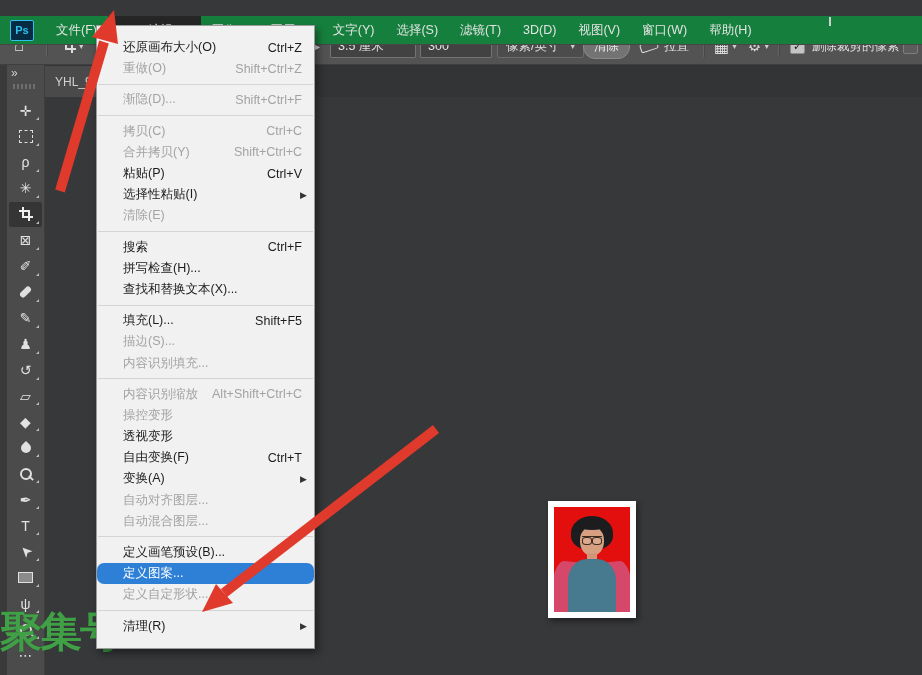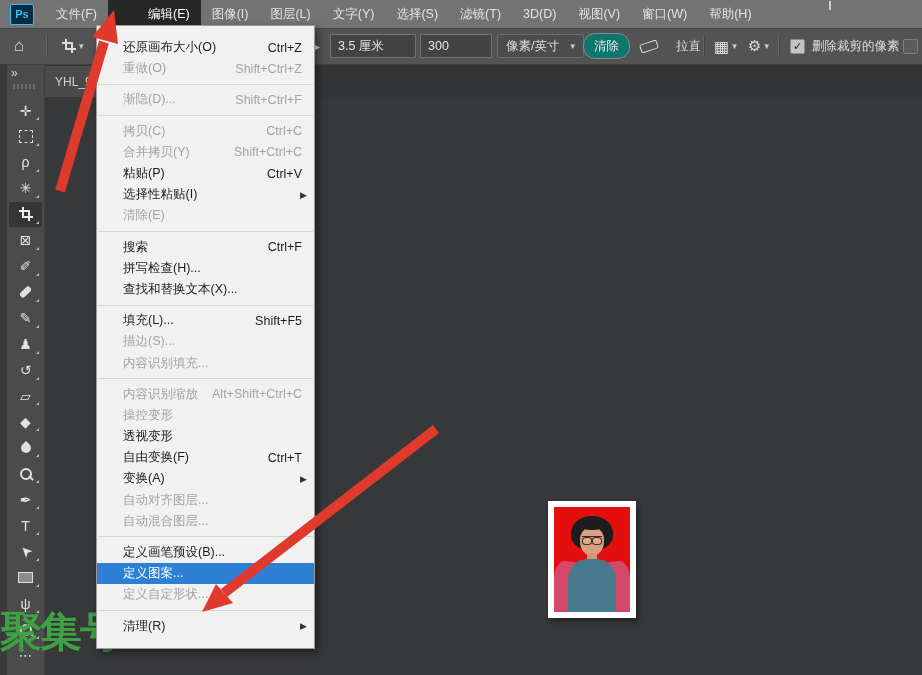--- a/index.html
+++ b/index.html
@@ -1,38 +1,38 @@
 <!DOCTYPE html>
 <html><head>
 <meta charset="utf-8">
 <style>
   html,body{margin:0;padding:0;}
   .app{position:relative;width:922px;height:675px;background:#37383a;overflow:hidden;
        font-family:"Liberation Sans","DejaVu Sans",sans-serif;-webkit-font-smoothing:antialiased;}
 
   
-  .menubar{position:absolute;left:0;top:0;width:922px;height:28px;background:#737373;
+  .menubar{position:absolute;left:0;top:16px;width:922px;height:28px;background:#15803d;
            display:flex;align-items:center;z-index:8;border-bottom:1px solid #464646;}
   .ps-logo{width:22px;height:19px;margin:0 11px 0 10px;background:#062b43;border:1px solid #2fc2f0;
            color:#2fc2f0;font-size:11px;font-weight:bold;display:flex;align-items:center;justify-content:center;border-radius:2px;}
   .mb-item{color:#e3e3e3;font-size:12.5px;padding:0 11px;height:28px;display:flex;align-items:center;cursor:default;}
   .mb-item.active{background:#262626;color:#fff;padding-left:40px;}
   .win-artifact{position:absolute;left:829px;top:1px;width:2px;height:9px;background:#cfcfcf;}
 
   
   .optionsbar{position:absolute;left:0;top:28px;width:922px;height:36px;background:#535353;
               border-bottom:1px solid #3f3f3f;display:flex;align-items:center;z-index:6;color:#dedede;font-size:12.5px;}
   .ob-abs{position:absolute;top:0;height:36px;display:flex;align-items:center;}
   .glyph{color:#dcdcdc;}
   .ob-divider{width:1px;height:22px;background:#636363;border-right:1px solid #474747;}
   .ob-input{background:#424242;border:1px solid #747474;color:#e4e4e4;font-size:12.5px;height:22px;
             padding:0 7px;font-family:inherit;border-radius:1px;}
   .ob-select{background:#4c4c4c;border:1px solid #6b6b6b;height:22px;display:flex;align-items:center;
              padding:0 8px;border-radius:2px;gap:8px;}
-  .ob-button{background:#0f766e;border:1px solid #8a8a8a;height:24px;display:flex;align-items:center;
+  .ob-button{background:#737373;border:1px solid #8a8a8a;height:24px;display:flex;align-items:center;
              padding:0 10px;border-radius:12px;color:#e8e8e8;}
   .caret{font-size:9px;color:#cfcfcf;margin-left:3px;}
   .checkbox{width:13px;height:13px;background:#c4c4c4;border:1px solid #8d8d8d;border-radius:2px;
             display:flex;align-items:center;justify-content:center;font-size:11px;color:#1d1d1d;font-weight:bold;}
   .checkbox.empty{background:#5c5c5c;border-color:#7e7e7e;color:transparent;}
   .icon-crop-sm{position:relative;width:14px;height:14px;display:inline-block;}
   .icon-crop-sm::before{content:"";position:absolute;left:3px;top:0;right:0;bottom:3px;border-left:2px solid #ddd;border-bottom:2px solid #ddd;}
   .icon-crop-sm::after{content:"";position:absolute;left:0;top:3px;right:3px;bottom:0;border-top:2px solid #ddd;border-right:2px solid #ddd;}
   .icon-straighten{width:16px;height:7px;border:1.5px solid #ddd;border-radius:2px;transform:rotate(-18deg);display:inline-block;}
 
@@ -264,21 +264,21 @@
       <span class="ob-select">
         <span>像素/英寸</span>
         <span class="caret">▾</span>
       </span>
     </div>
     <div class="ob-abs" style="left:583px;">
       <span class="ob-button">
         <span>清除</span>
       </span>
     </div>
-    <div class="ob-abs" style="left:640px;gap:18px;">
+    <div class="ob-abs" style="left:640px;gap:6px;">
       <span class="icon-straighten"></span>
       <span>拉直</span>
     </div>
     <div class="ob-abs" style="left:703px;">
         <span class="ob-divider"></span>
       </div>
     <div class="ob-abs" style="left:714px;">
       <span class="glyph" style="font-size:16px;">▦</span>
       <span class="caret">▾</span>
     </div>
@@ -376,21 +376,21 @@
       <div class="mi disabled">
         <span class="mi-label">自动对齐图层...</span>
       </div>
       <div class="mi disabled">
         <span class="mi-label">自动混合图层...</span>
       </div>
       <div class="menu-sep"></div>
       <div class="mi enabled">
         <span class="mi-label">定义画笔预设(B)...</span>
       </div>
-      <div class="mi highlighted" style="background: rgb(46, 128, 215);">
+      <div class="mi highlighted" style="background: rgb(46, 128, 215); border-radius: 7px;">
         <span class="mi-label">定义图案...</span>
       </div>
       <div class="mi disabled">
         <span class="mi-label">定义自定形状...</span>
       </div>
       <div class="menu-sep"></div>
       <div class="mi enabled">
         <span class="mi-label">清理(R)</span>
         <span class="mi-arrow">▶</span>
       </div>

